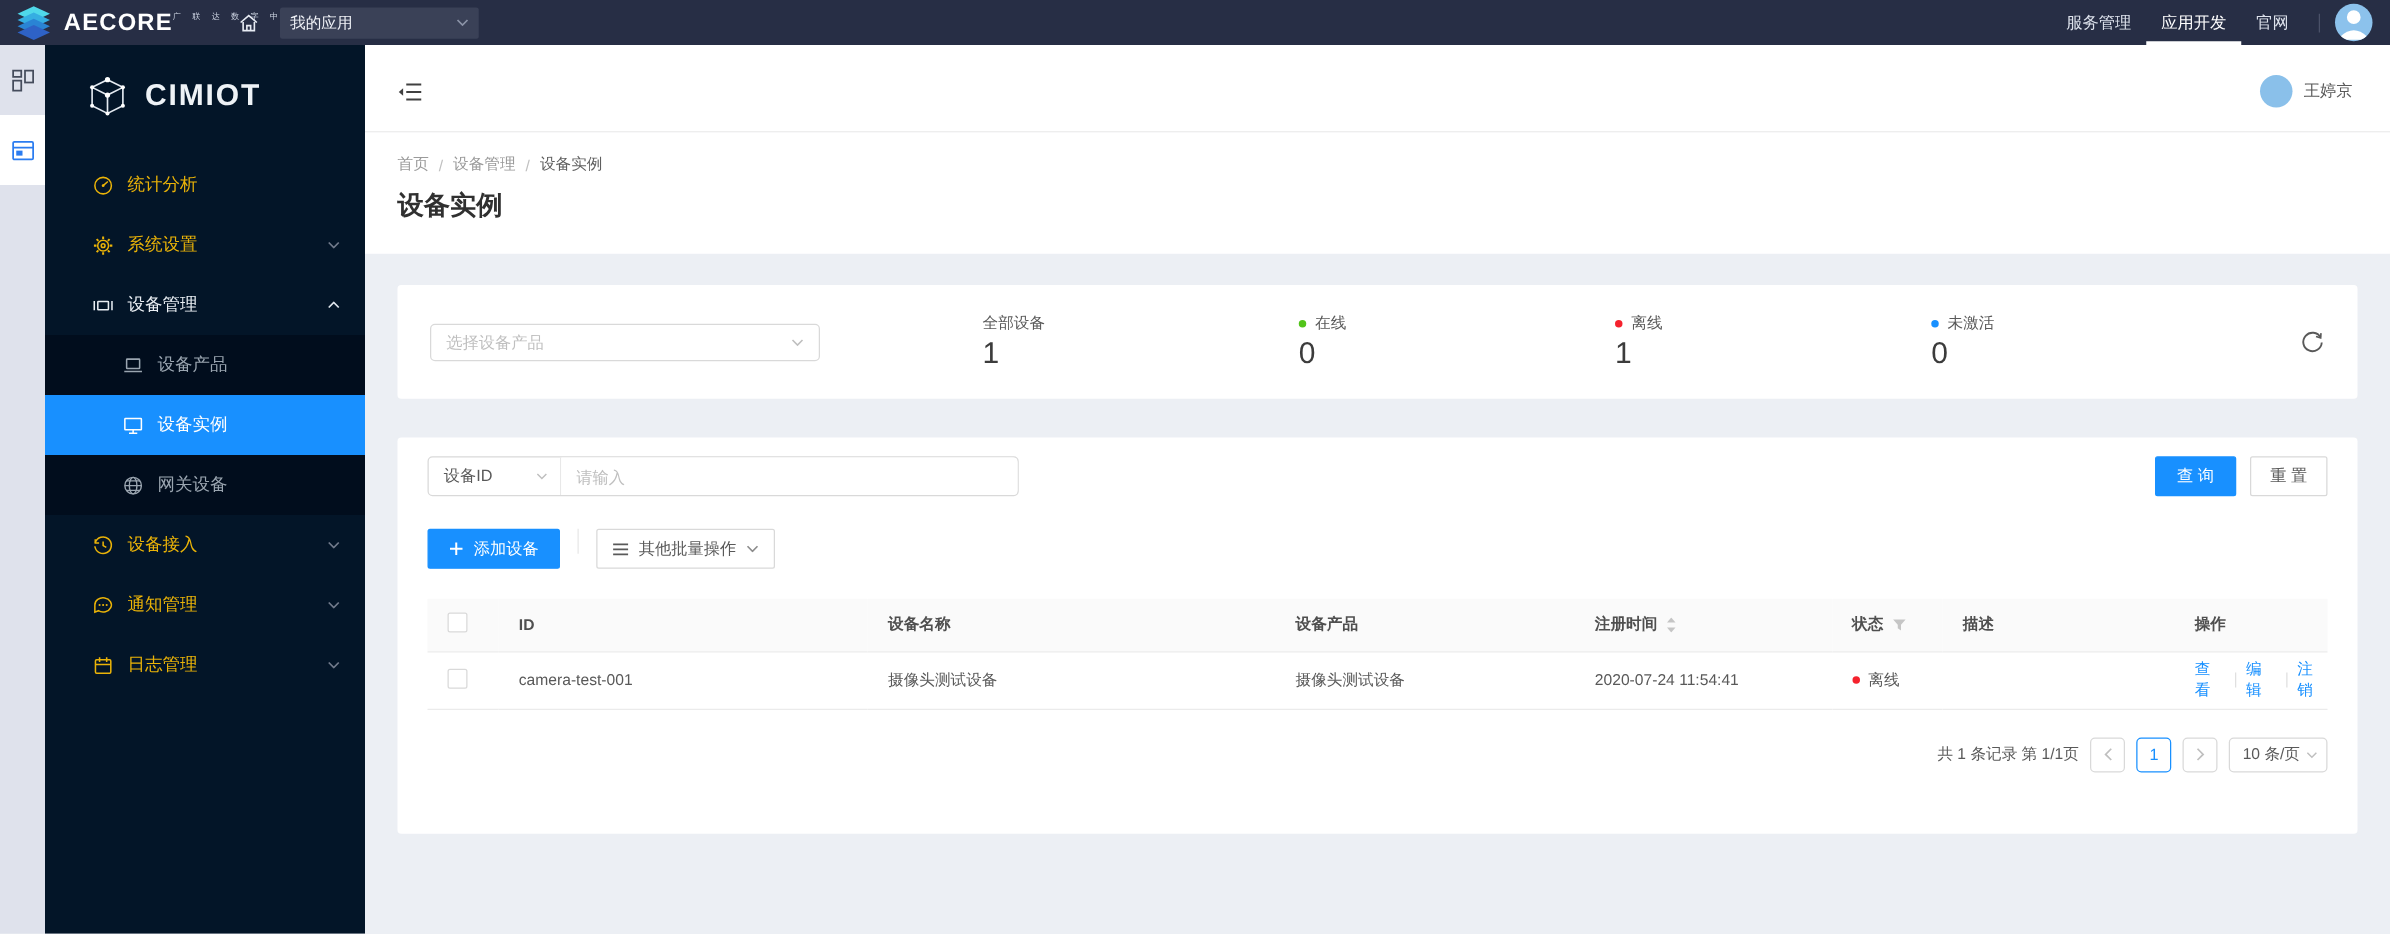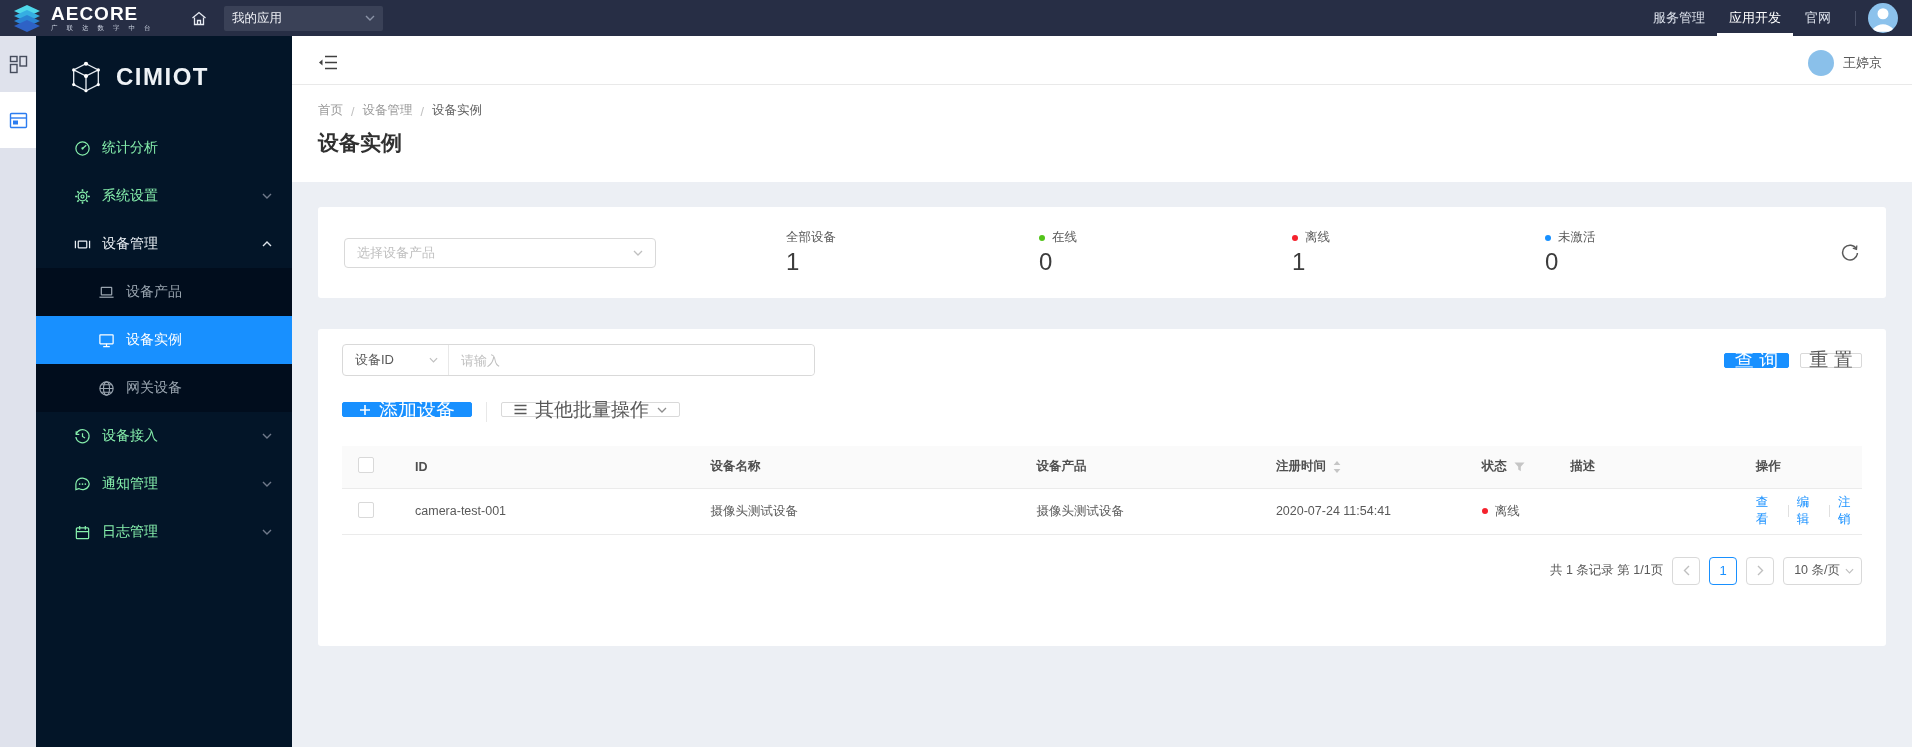--- a/index.html
+++ b/index.html
@@ -3,21 +3,21 @@
 <meta charset="utf-8">
 <style>
   * { margin:0; padding:0; box-sizing:border-box; }
   html,body { width:1912px; height:747px; }
   body { font-family:"Liberation Sans","DejaVu Sans",sans-serif; background:#eceff4; overflow:hidden; }
   .app { position:relative; width:1912px; height:747px; }
 
   
   .topbar { position:absolute; top:0; left:0; right:0; height:36px; background:#272e45; display:flex; align-items:center; z-index:30; }
   .brand { display:flex; align-items:center; gap:9px; padding-left:12px; width:178px; }
-  .brand-text { display:flex; flex-direction:column; line-height:1; }
+  .brand-text { display:flex; flex-direction:row; line-height:1; }
   .brand-name { color:#fff; font-weight:bold; font-size:19px; letter-spacing:1px; }
   .brand-sub { color:#cfd6e4; font-size:6.5px; letter-spacing:3.6px; margin-top:2px; white-space:nowrap; }
   .home-btn { width:26px; height:26px; display:flex; align-items:center; justify-content:center; margin-left:8px; }
   .app-select { margin-left:12px; width:159px; height:25px; background:#3a4157; border-radius:2px; display:flex; align-items:center; padding:0 8px; color:#f0f2f7; font-size:12.5px; }
   .app-select .chev { margin-left:auto; }
   .top-right { margin-left:auto; display:flex; align-items:center; height:36px; }
   .top-nav { height:36px; display:flex; align-items:center; padding:0 12px; color:#dde2ec; font-size:13px; cursor:pointer; }
   .top-nav.active { border-bottom:3px solid #ffffff; padding-top:3px; color:#fff; }
   .top-div { width:1px; height:15px; background:#4a5168; margin:0 12px; }
   .top-avatar { width:30px; height:30px; border-radius:50%; background:#8cc2ec; margin-right:14px; display:flex; align-items:center; justify-content:center; overflow:hidden; }
@@ -25,32 +25,32 @@
   
   .rail { position:absolute; top:36px; left:0; bottom:0; width:36px; background:#dfe2ec; z-index:20; }
   .rail-cell { height:56px; display:flex; align-items:center; justify-content:center; }
   .rail-cell.selected { background:#ffffff; }
 
   
   .sidebar { position:absolute; top:36px; left:36px; bottom:0; width:256px; background:#031528; z-index:20; color:#9aa5b0; }
   .side-logo { height:72px; display:flex; align-items:center; gap:12px; padding-left:32px; padding-top:10px; }
   .side-logo-name { color:#eef2f6; font-size:24px; font-weight:bold; letter-spacing:1.5px; }
   .side-nav { margin-top:16px; }
-  .m-item { height:48px; display:flex; align-items:center; padding:0 20px 0 38px; font-size:14px; cursor:pointer; color:#86efac; }
+  .m-item { height:48px; display:flex; align-items:center; padding:0 20px 0 38px; font-size:14px; cursor:pointer; color:#eab308; }
   .m-item .mi { margin-right:11px; flex:0 0 auto; }
   .m-item .chev { margin-left:auto; color:#70798a; }
   .m-item.parent-active { color:#e9eef3; }
   .submenu { background:#010d1d; }
   .s-item { height:48px; display:flex; align-items:center; padding-left:62px; font-size:14px; cursor:pointer; color:#9aa5b0; }
   .s-item .mi { margin-right:11px; }
   .s-item.selected { background:#1890ff; color:#ffffff; }
 
   
   .content { position:absolute; top:36px; left:292px; right:0; bottom:0; display:flex; flex-direction:column; background:#eceff4; }
-  .c-head1 { height:49px; background:#fff; border-bottom:1px solid #e9e9e9; display:flex; align-items:center; padding:5px 30px 0 26px; flex:0 0 auto; }
+  .c-head1 { height:70px; background:#fff; border-bottom:1px solid #e9e9e9; display:flex; align-items:center; padding:5px 30px 0 26px; flex:0 0 auto; }
   .user-block { margin-left:auto; display:flex; align-items:center; gap:9px; font-size:13px; color:#595959; }
   .user-avatar { width:26px; height:26px; border-radius:50%; background:#8ac0ea; }
   .c-head2 { background:#fff; padding:17px 26px 25px; flex:0 0 auto; }
   .crumbs { font-size:12.5px; color:#9a9a9a; display:flex; gap:8px; align-items:flex-end; }
   .crumbs .sep { color:#c0c0c0; }
   .crumbs .last { color:#5f5f5f; }
   .page-title { margin-top:10px; font-size:21px; font-weight:bold; color:#303030; }
   .c-body { flex:1; padding:25px 26px; overflow:hidden; }
 
   .card { background:#fff; border-radius:3px; }
@@ -65,21 +65,21 @@
   .stat-value { font-size:24px; color:#3c3c3c; margin-top:3px; line-height:1.1; }
   .refresh { margin-left:auto; color:#595959; cursor:pointer; display:flex; }
 
   .main-card { margin-top:31px; height:317px; padding:15px 24px 0; display:flex; flex-direction:column; }
   .filter-row { display:flex; align-items:center; }
   .input-group { width:473px; height:32px; border:1px solid #d9d9d9; border-radius:4px; display:flex; align-items:center; }
   .ig-select { width:106px; height:100%; display:flex; align-items:center; padding:0 10px 0 12px; color:#595959; font-size:13px; border-right:1px solid #e8e8e8; cursor:pointer; }
   .ig-select .chev { margin-left:auto; color:#bfbfbf; }
   .ig-input { flex:1; border:0; outline:none; height:100%; padding:0 12px; font-size:13px; color:#595959; font-family:inherit; border-radius:0 4px 4px 0; }
   .ig-input::placeholder { color:#bfbfbf; }
-  .btn { height:15px; border-radius:2px; font-size:19px; display:inline-flex; align-items:center; justify-content:center; cursor:pointer; }
+  .btn { height:32px; border-radius:2px; font-size:13px; display:inline-flex; align-items:center; justify-content:center; cursor:pointer; }
   .btn-primary { background:#1890ff; color:#fff; border:1px solid #1890ff; }
   .btn-plain { background:#fff; color:#595959; border:1px solid #d9d9d9; }
   .q-btn { width:65px; margin-left:auto; }
   .r-btn { width:62px; margin-left:11px; }
   .action-row { margin-top:26px; display:flex; align-items:flex-start; }
   .add-btn { padding:0 16px; gap:8px; }
   .v-div { width:1px; height:20px; background:#e8e8e8; margin:0 14px; }
   .batch-btn { padding:0 12px; gap:8px; }
 
   table.grid { margin-top:24px; width:100%; border-collapse:collapse; table-layout:fixed; }

